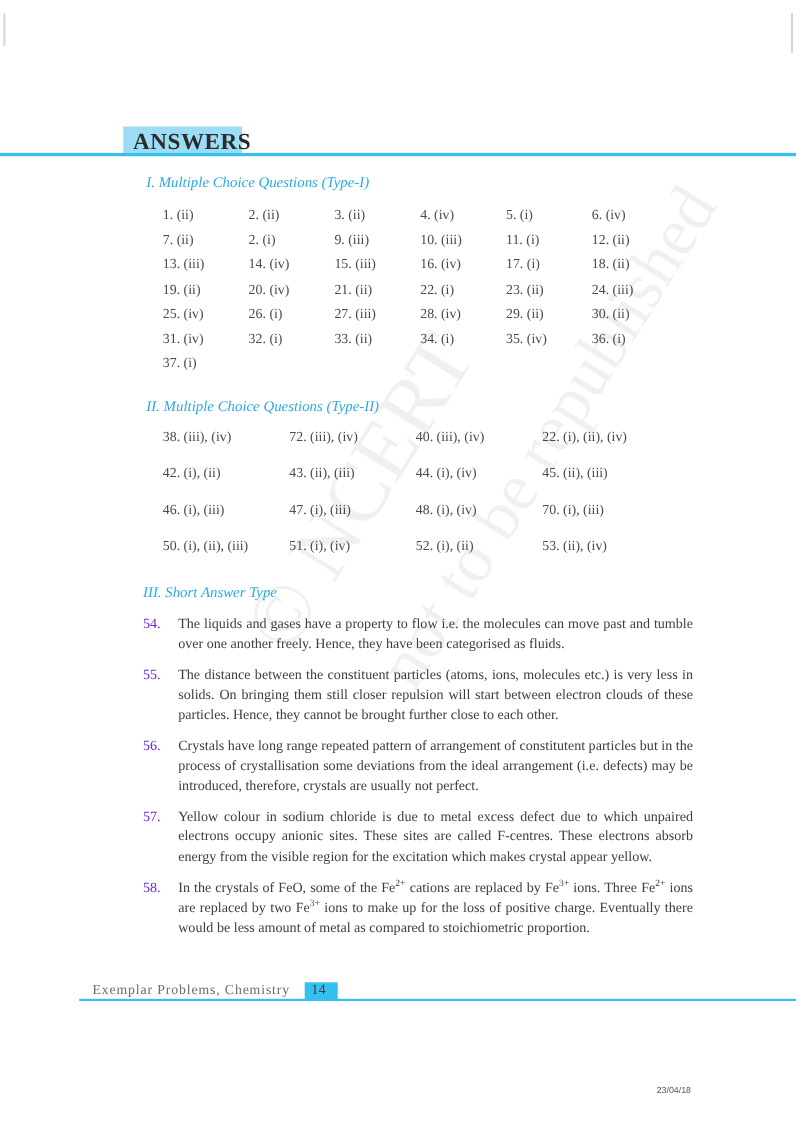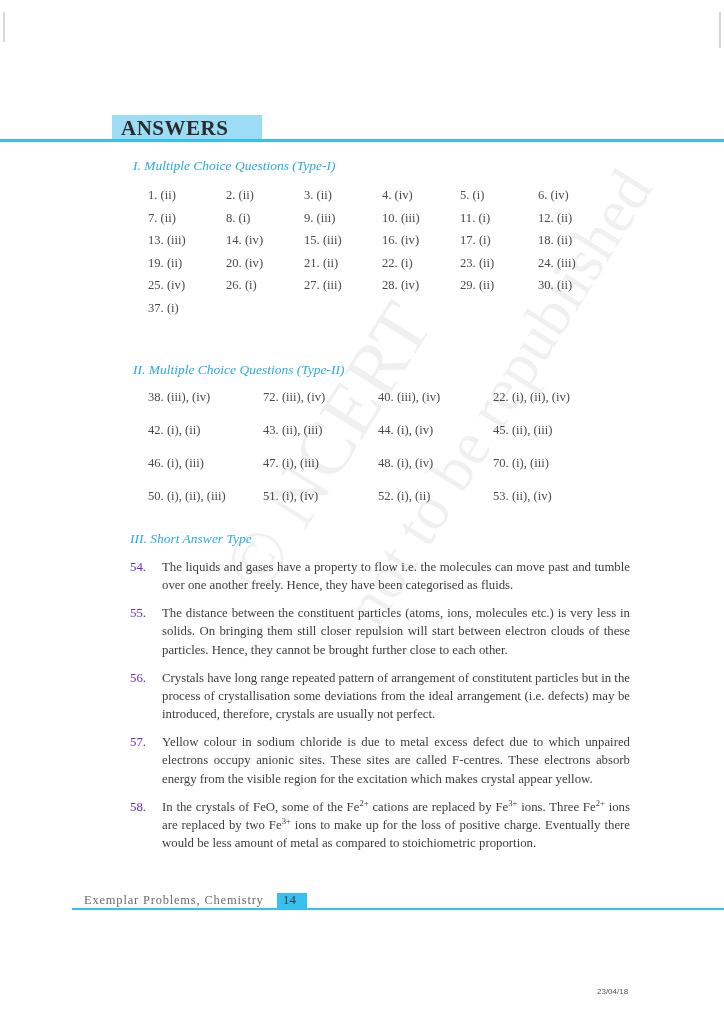--- a/index.html
+++ b/index.html
@@ -65,21 +65,21 @@
     font-size: 62px;
     transform: rotate(-58deg);
     transform-origin: left top;
   }
 
   
   .answers-header {
     position: absolute;
     left: 112px;
     top: 115px;
-    width: 150px;
+    width: 108px;
     height: 24px;
     background: #9ddcf5;
   }
   .answers-header .label {
     position: absolute;
     left: 9px;
     top: 1px;
     font-size: 21px;
     font-weight: bold;
     color: #2b2b2b;
@@ -237,21 +237,21 @@
     <div class="row">
       <div class="cell">1. (ii)</div>
       <div class="cell">2. (ii)</div>
       <div class="cell">3. (ii)</div>
       <div class="cell">4. (iv)</div>
       <div class="cell">5. (i)</div>
       <div class="cell">6. (iv)</div>
     </div>
     <div class="row">
       <div class="cell">7. (ii)</div>
-      <div class="cell">8. (i)</div>
+      <div class="cell">2. (i)</div>
       <div class="cell">9. (iii)</div>
       <div class="cell">10. (iii)</div>
       <div class="cell">11. (i)</div>
       <div class="cell">12. (ii)</div>
     </div>
     <div class="row">
       <div class="cell">13. (iii)</div>
       <div class="cell">14. (iv)</div>
       <div class="cell">15. (iii)</div>
       <div class="cell">16. (iv)</div>
@@ -268,20 +268,28 @@
     </div>
     <div class="row">
       <div class="cell">25. (iv)</div>
       <div class="cell">26. (i)</div>
       <div class="cell">27. (iii)</div>
       <div class="cell">28. (iv)</div>
       <div class="cell">29. (ii)</div>
       <div class="cell">30. (ii)</div>
     </div>
     <div class="row">
+      <div class="cell">31. (iv)</div>
+      <div class="cell">32. (i)</div>
+      <div class="cell">33. (ii)</div>
+      <div class="cell">34. (i)</div>
+      <div class="cell">35. (iv)</div>
+      <div class="cell">36. (i)</div>
+    </div>
+    <div class="row">
       <div class="cell">37. (i)</div>
       <div class="cell"></div>
       <div class="cell"></div>
       <div class="cell"></div>
       <div class="cell"></div>
       <div class="cell"></div>
     </div>
   </div>
 
 <div class="section-heading" id="sec2">II. Multiple Choice Questions (Type-II)</div>

